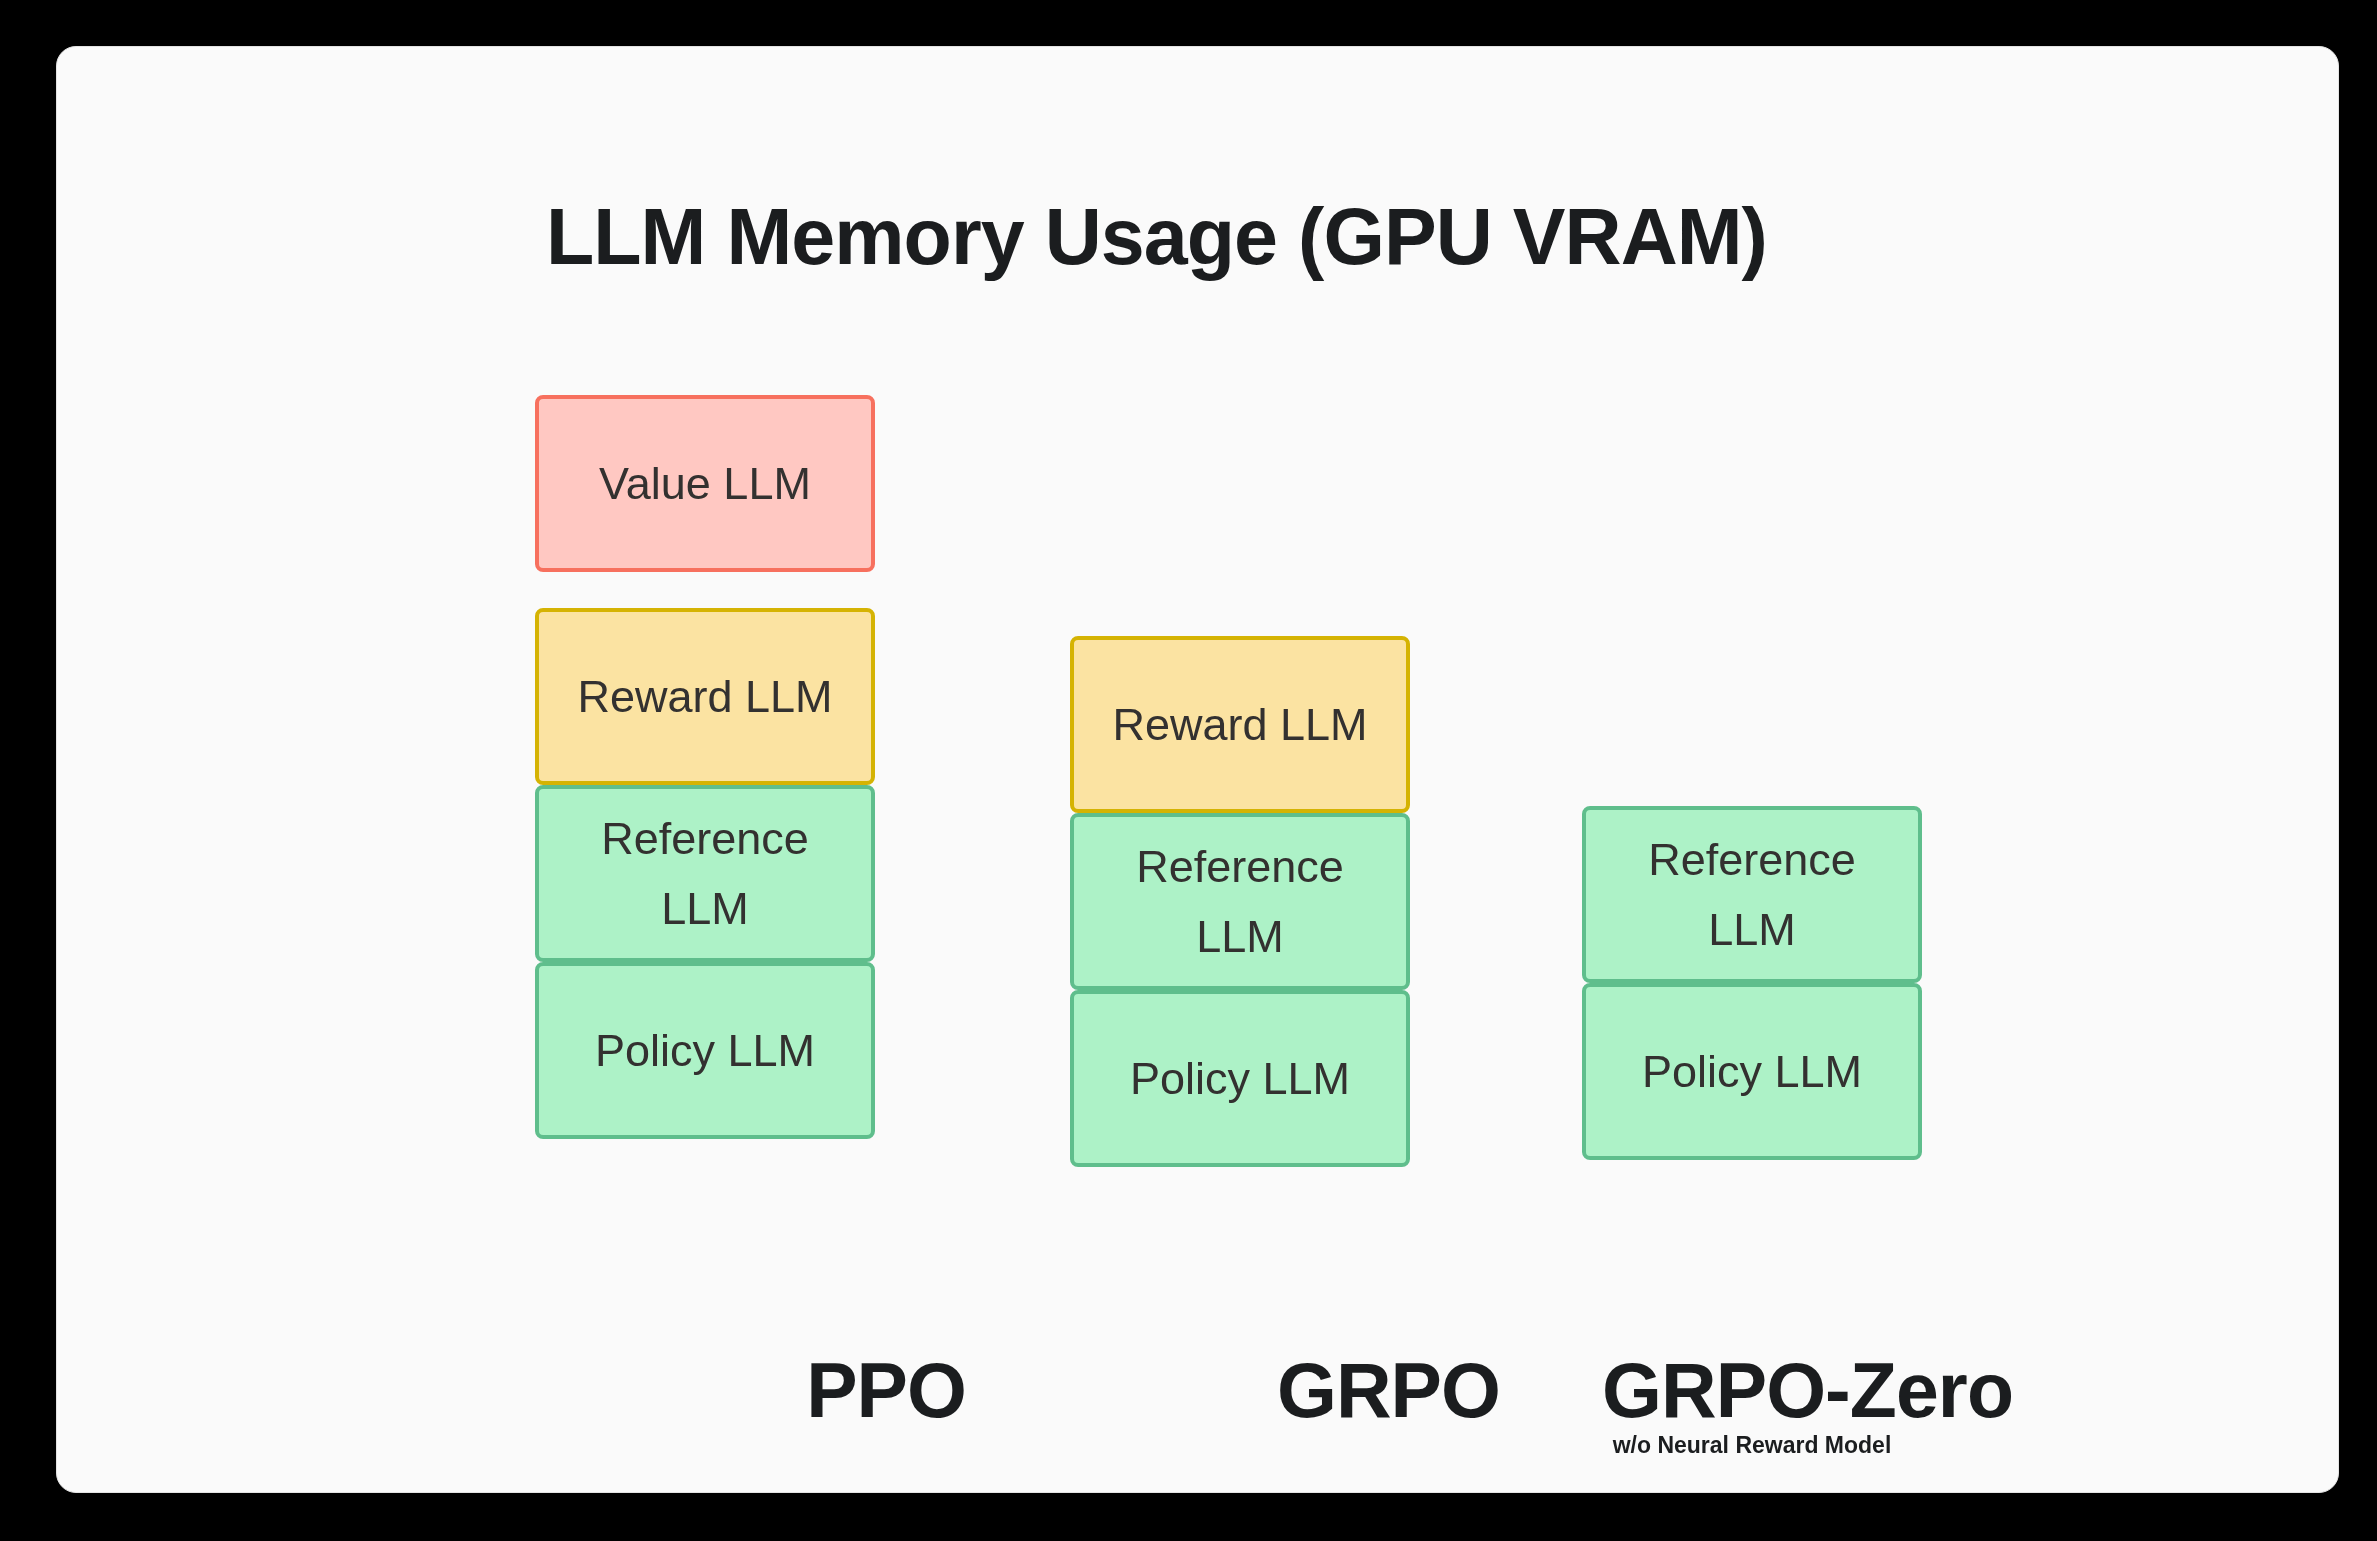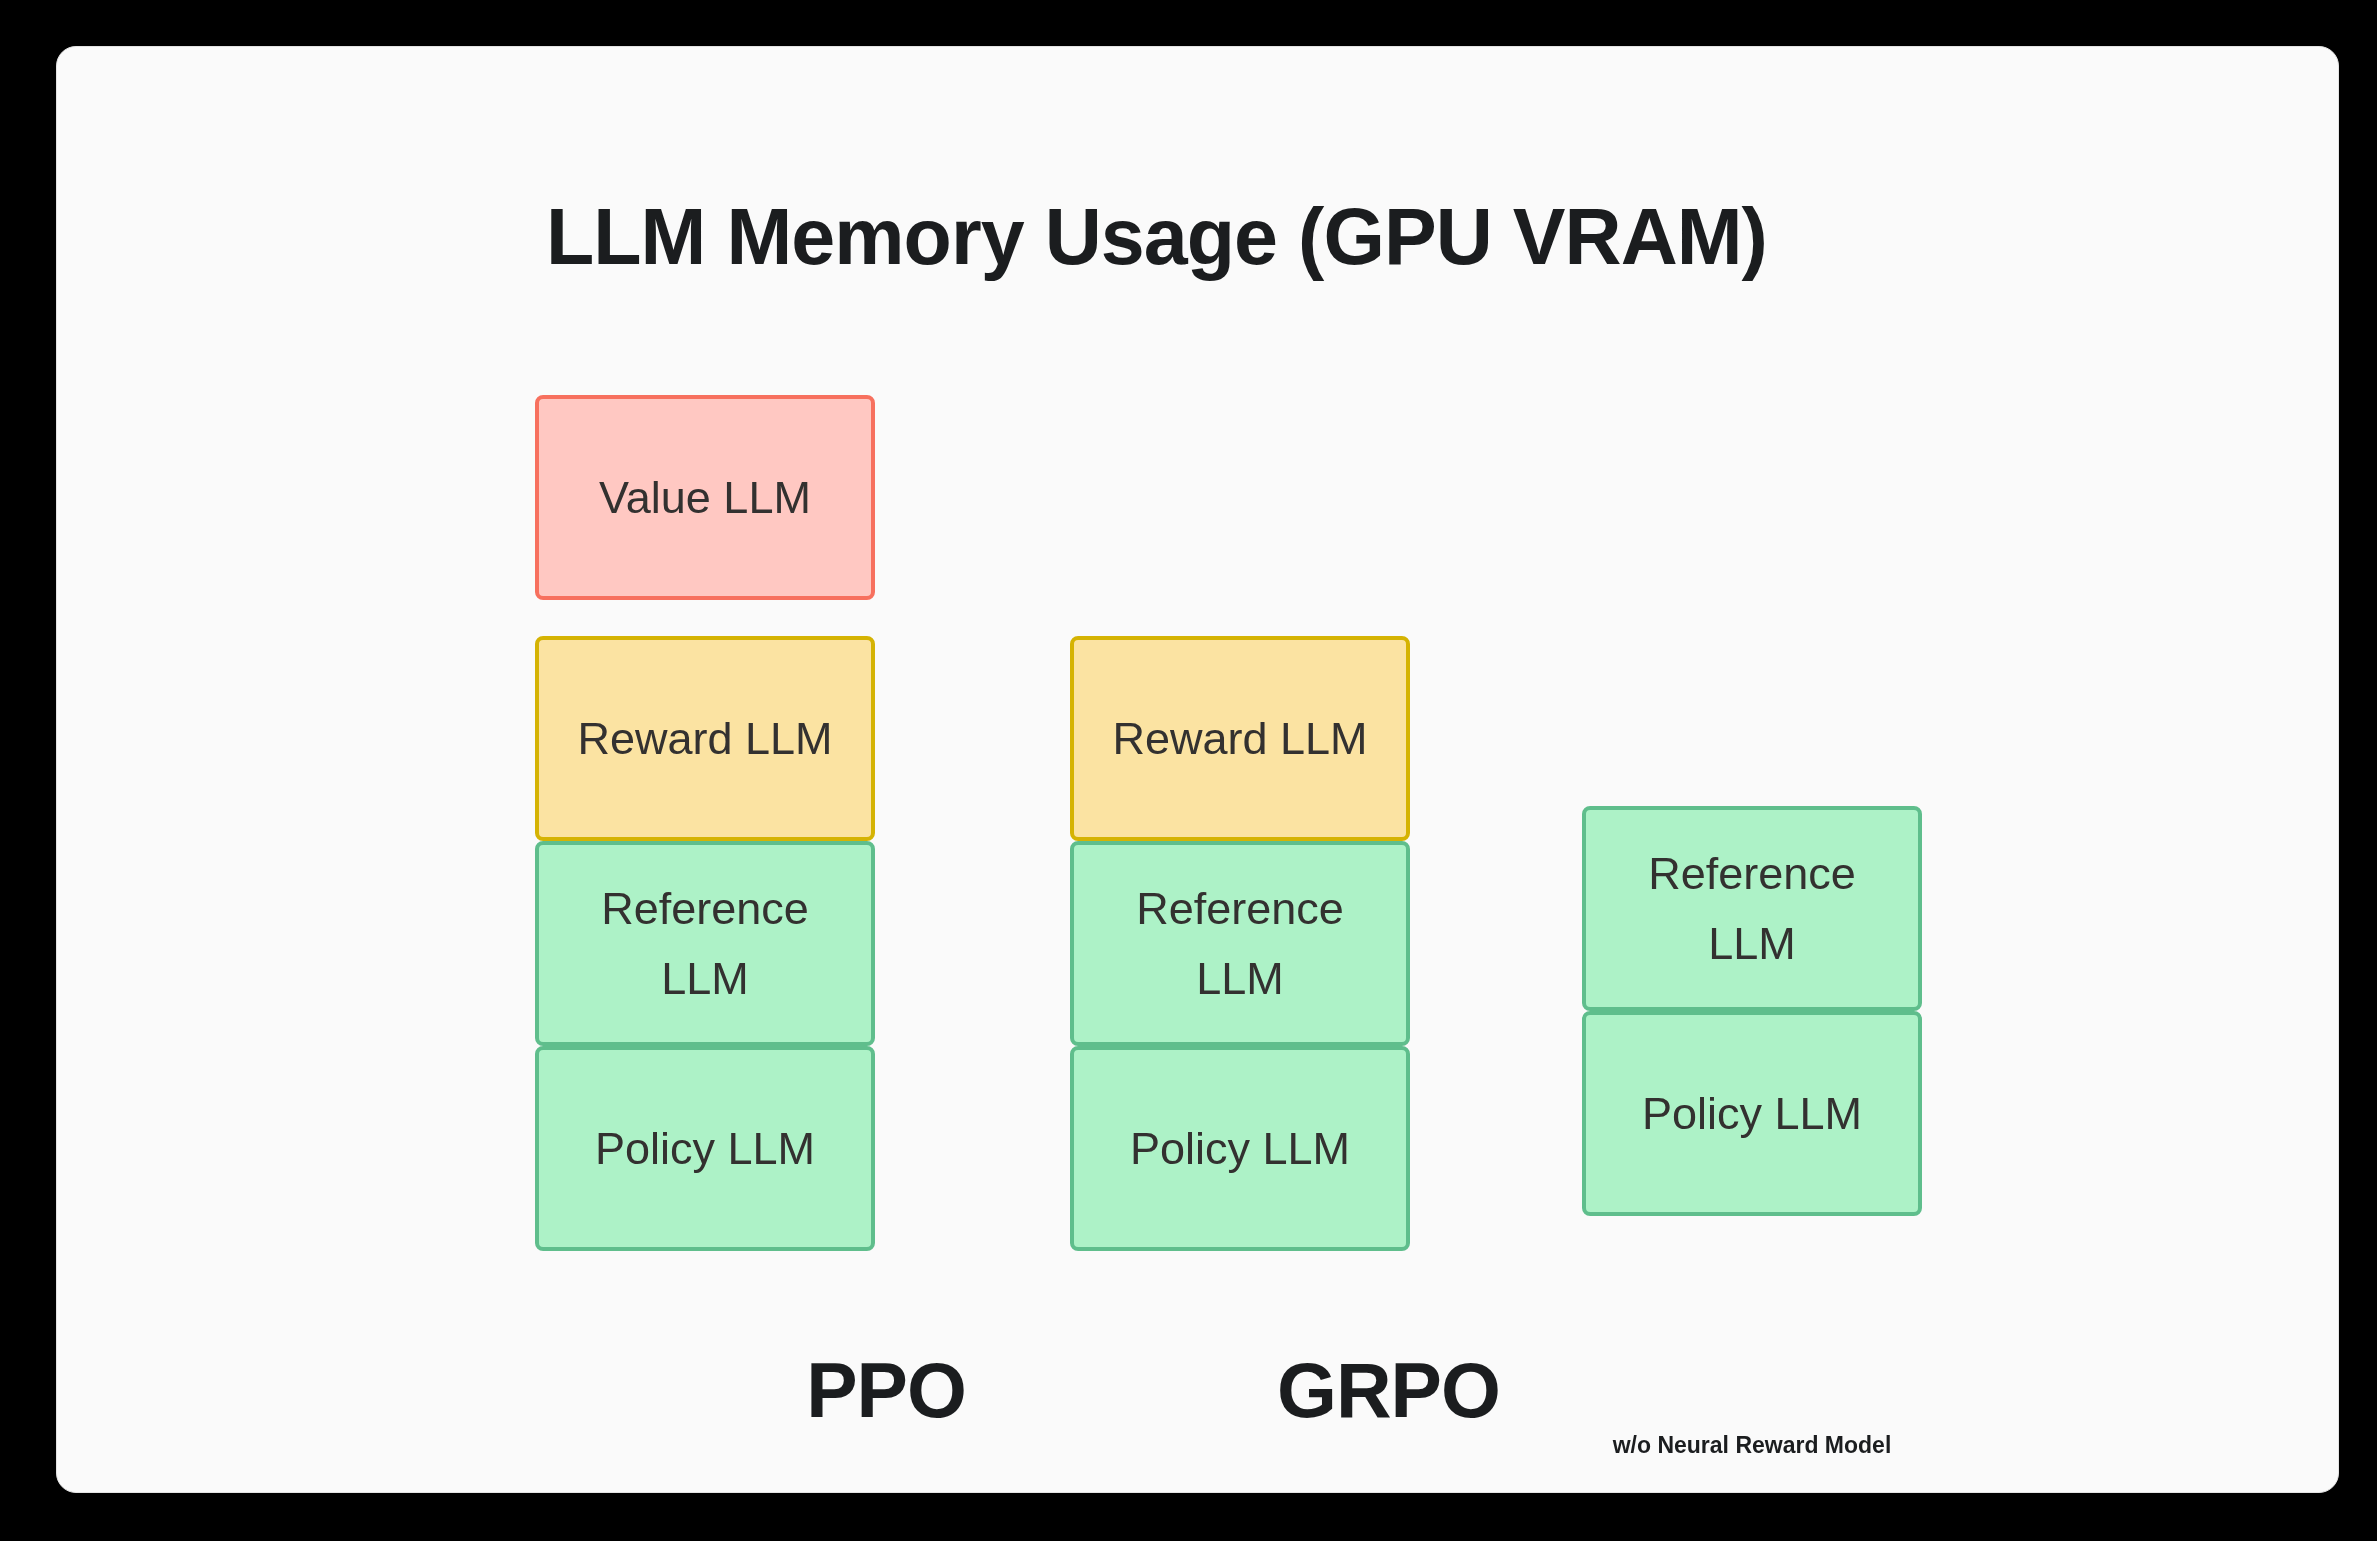--- a/index.html
+++ b/index.html
@@ -22,21 +22,21 @@
     font-size:79px;font-weight:700;letter-spacing:-0.012em;
     color:var(--label-text,#1B1D1F);
     white-space:nowrap;
   }
   .stack{position:absolute;width:340px;}
   .stack-ppo{left:478px;top:348px;}
   .stack-grpo{left:1013px;top:553px;}
   .stack-zero{left:1525px;top:759px;}
   .block{
     box-sizing:border-box;
-    width:340px;height:205px;
+    width:340px;height:177px;
     border-radius:8.1px;
     display:flex;align-items:center;justify-content:center;
     text-align:center;
     font-size:45px;line-height:1.55;
     color:var(--block-text,#333130);
     padding:0 23px;
   }
   .block-red{background:var(--red-fill,#FFC8C2);border:4.1px solid var(--red-border,#F7705E);}
   .block-yellow{background:var(--yellow-fill,#FBE3A2);border:4.1px solid var(--yellow-border,#D5B303);margin-top:36px;}
   .block-green{background:var(--green-fill,#ADF2C7);border:4.1px solid var(--green-border,#5FBE8C);}
@@ -78,16 +78,17 @@
     <div class="block block-green">Policy LLM</div>
   </div>
 
   <div class="stack stack-zero">
     <div class="block block-green">Reference LLM</div>
     <div class="block block-green">Policy LLM</div>
   </div>
 
   <div class="col-label col-label-ppo">PPO</div>
   <div class="col-label col-label-grpo">GRPO</div>
+  <div class="col-label col-label-zero">GRPO-Zero</div>
   <div class="col-sublabel">w/o Neural Reward Model</div>
 
 </div>
 
 
 </body></html>

